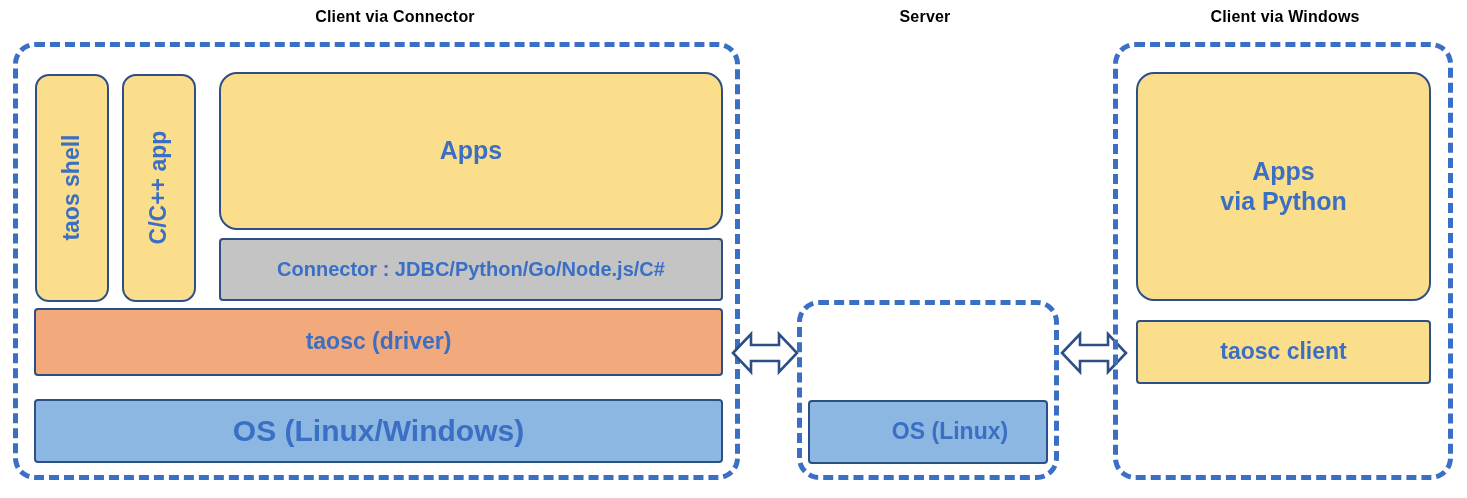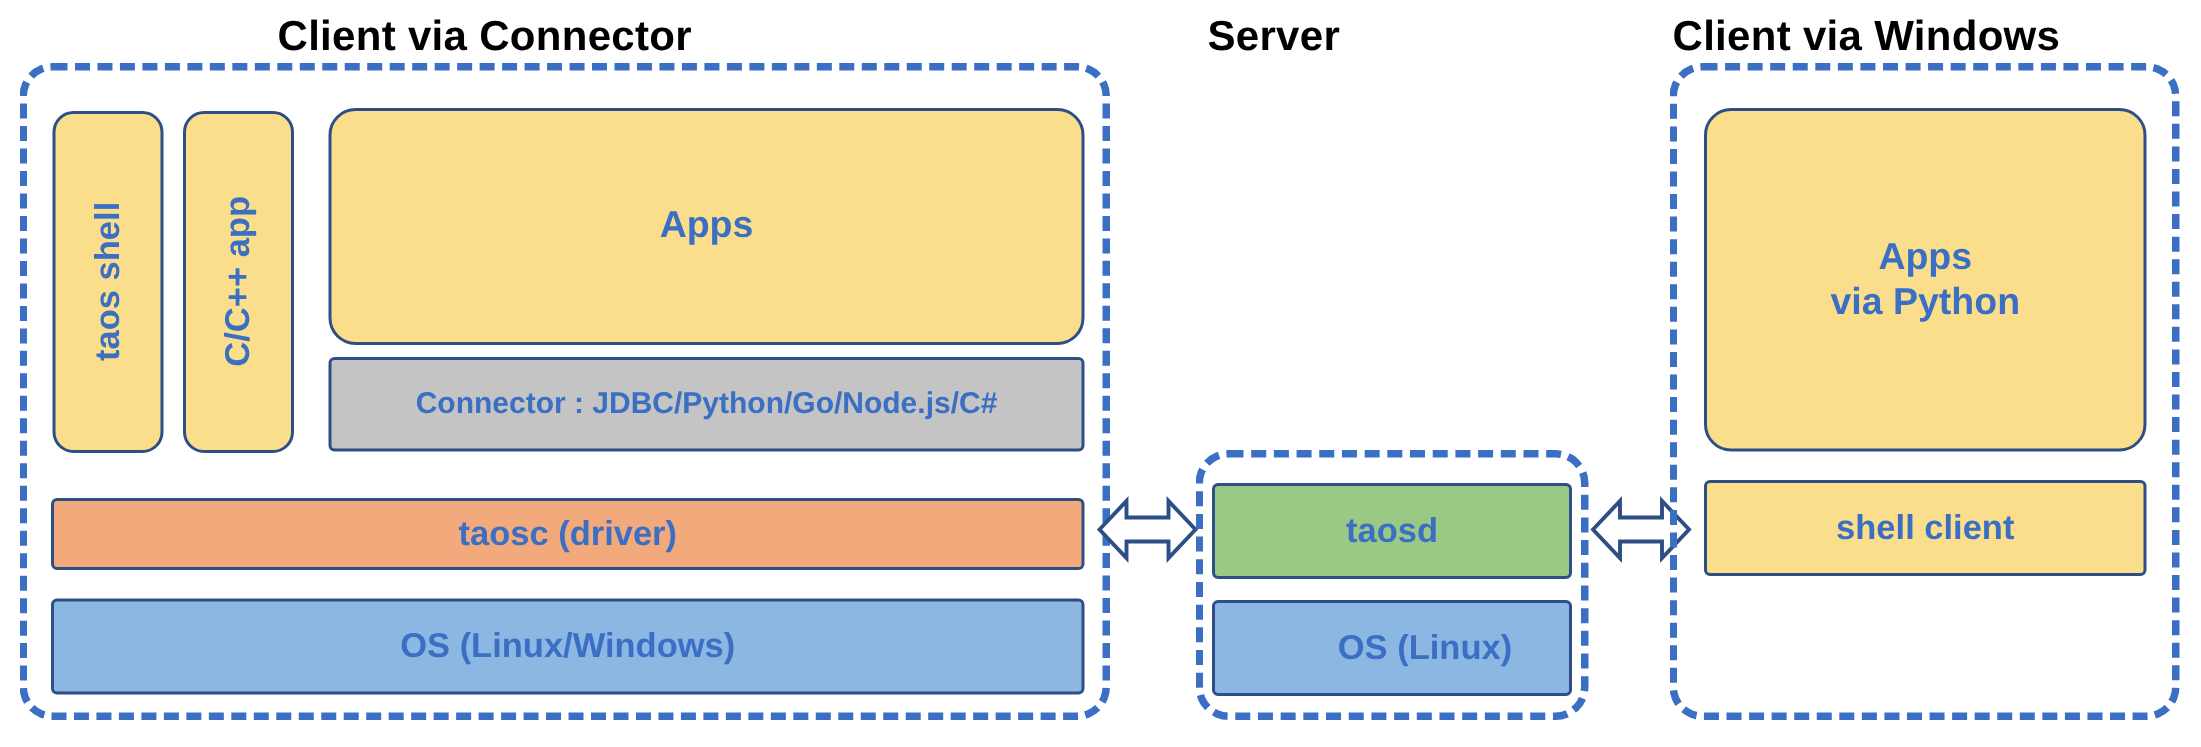--- a/index.html
+++ b/index.html
@@ -15,23 +15,24 @@
     position: relative;
     width: 1467px;
     height: 498px;
     background: #ffffff;
     overflow: hidden;
   }
 
   
   .section-title {
     position: absolute;
-    font-size: 28px;
+    font-size: 16px;
     font-weight: bold;
     color: #000000;
+    text-align: center;
     white-space: nowrap;
     letter-spacing: 0.2px;
   }
 
   
   .group-frame {
     position: absolute;
     border: 5px dashed #3a6fc4;
     border-radius: 22px;
     box-sizing: border-box;
@@ -97,55 +98,52 @@
   </div>
 
   <div class="box fill-yellow" style="left:219px; top:72px; width:504px; height:158px; font-size:25px; border-radius:18px;">
     <span>Apps</span>
   </div>
 
   <div class="box fill-gray" style="left:219px; top:238px; width:504px; height:63px; font-size:20px;">
     <span>Connector : JDBC/Python/Go/Node.js/C#</span>
   </div>
 
-  <div class="box fill-orange" style="left:34px; top:332px; width:689px; height:48px; font-size:23px;">
+  <div class="box fill-orange" style="left:34px; top:308px; width:689px; height:68px; font-size:23px;">
     <span>taosc (driver)</span>
   </div>
 
-  <div class="box fill-blue" style="left:34px; top:399px; width:689px; height:64px; font-size:23px;">
+  <div class="box fill-blue" style="left:34px; top:399px; width:689px; height:64px; font-size:30px;">
     <span>OS (Linux/Windows)</span>
   </div>
 
   <div class="arrow-dbl" style="left:731px; top:325px;">
     <svg width="68" height="56" viewBox="0 0 68 56">
       <polygon points="2,28 20,9 20,20 48,20 48,9 66,28 48,47 48,36 20,36 20,47" fill="#ffffff" stroke="#2d4f86" stroke-width="2.6" stroke-linejoin="miter"></polygon>
     </svg>
   </div>
 
   <div class="group-frame" style="left:797px; top:300px; width:262px; height:180px;"></div>
 
-  <div class="box fill-green" style="left:808px; top:322px; width:240px; height:64px; font-size:23px;">
-    <span>taosd</span>
-  </div>
 
   <div class="box fill-blue" style="left:808px; top:400px; width:240px; height:64px; font-size:23px;padding-left:44px;">
     <span>OS (Linux)</span>
   </div>
 
   <div class="arrow-dbl" style="left:1060px; top:325px;">
     <svg width="68" height="56" viewBox="0 0 68 56">
       <polygon points="2,28 20,9 20,20 48,20 48,9 66,28 48,47 48,36 20,36 20,47" fill="#ffffff" stroke="#2d4f86" stroke-width="2.6" stroke-linejoin="miter"></polygon>
     </svg>
   </div>
 
   <div class="group-frame" style="left:1113px; top:42px; width:340px; height:438px;"></div>
 
   <div class="box fill-yellow" style="left:1136px; top:72px; width:295px; height:229px; font-size:25px; border-radius:18px; flex-direction:column;">
     <span>Apps</span>
     <span>via Python</span>
   </div>
 
   <div class="box fill-yellow" style="left:1136px; top:320px; width:295px; height:64px; font-size:23px;">
-    <span>shell client</span>
+    <span>taosc client</span>
   </div>
 
 
 </div>
 
 </body></html>

